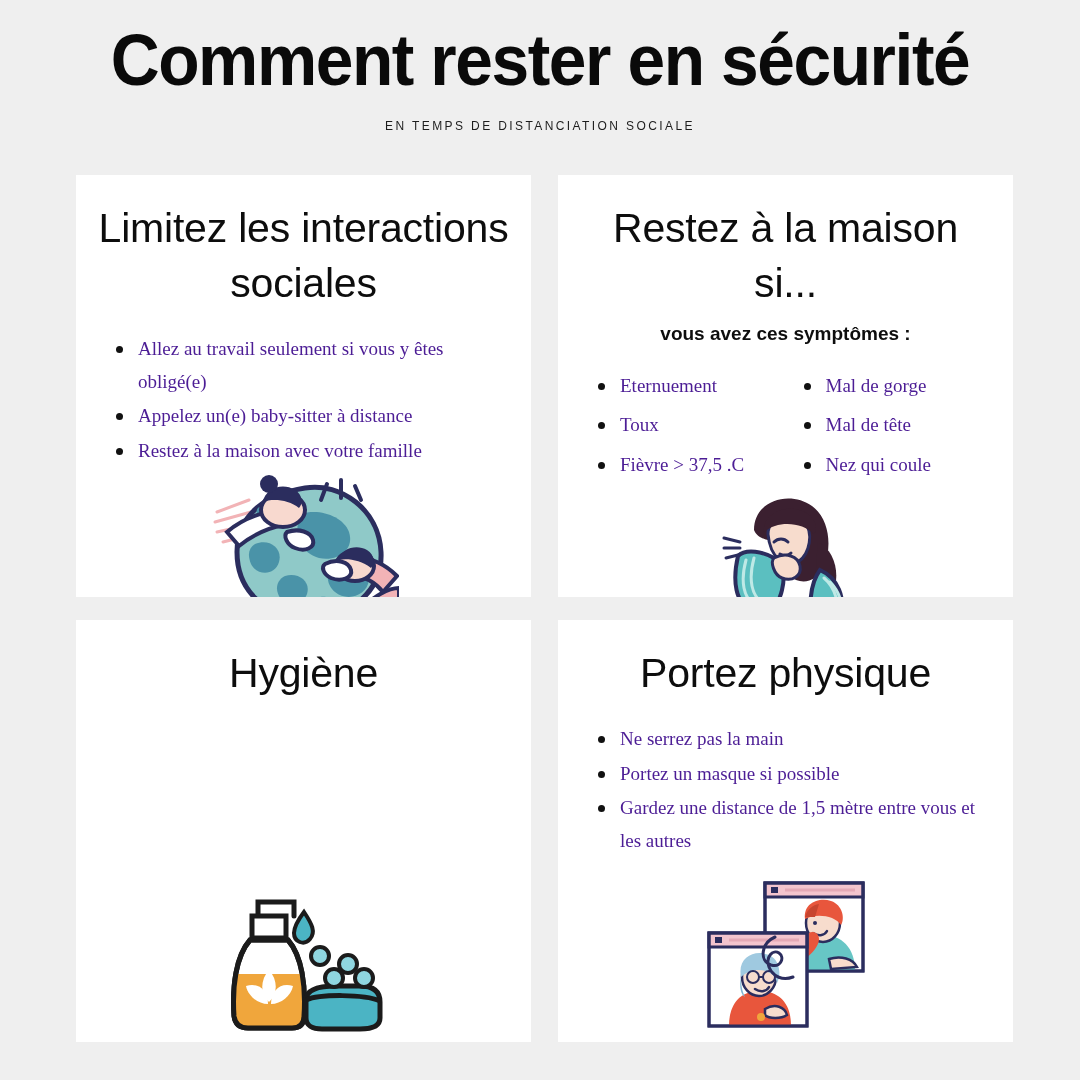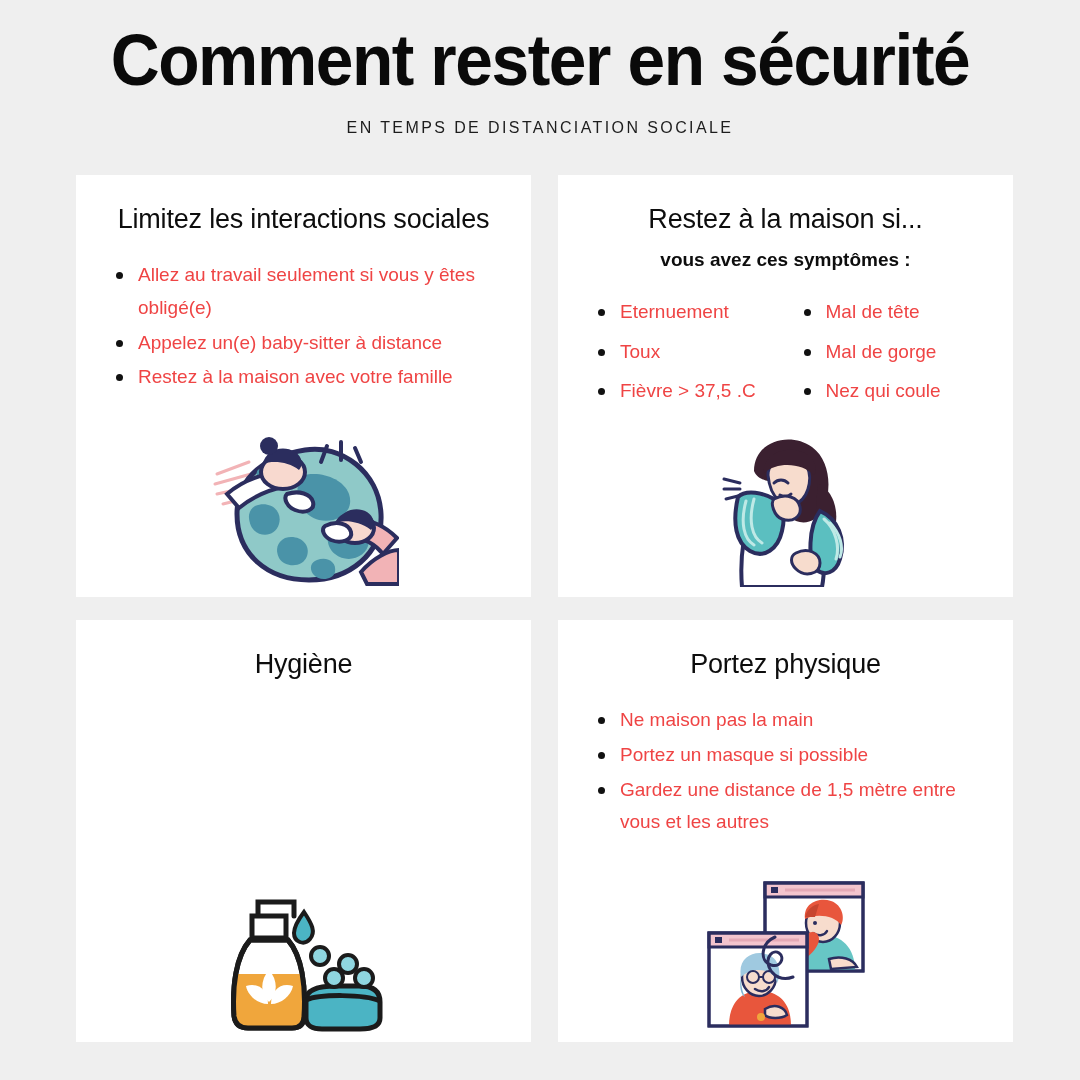--- a/index.html
+++ b/index.html
@@ -21,21 +21,21 @@
     font-size:72px;
     font-weight:bold;
     letter-spacing:-1.5px;
     line-height:1.02;
     color:#0a0a0a;
     transform:scaleX(0.94);
     transform-origin:center;
   }
   .subtitle{
     margin:22px 0 0 0;
-    font-size:16px;
+    font-size:12px;
     font-weight:500;
     letter-spacing:2.4px;
     color:#1d1d1d;
     text-transform:uppercase;
   }
 
   
   .grid{
     position:absolute;
     left:76px;top:175px;
@@ -49,21 +49,21 @@
     background:#fff;
     display:flex;flex-direction:column;
     align-items:center;
     box-sizing:border-box;
     padding:26px 22px 10px 22px;
     overflow:hidden;
     position:relative;
   }
   .card-title{
     margin:0;
-    font-size:27px;
+    font-size:41px;
     font-weight:normal;
     line-height:1.34;
     text-align:center;
     color:#0d0d0d;
     letter-spacing:-0.2px;
   }
   .card-subtitle{
     margin:12px 0 0 0;
     font-size:19px;
     font-weight:bold;
@@ -74,22 +74,23 @@
     list-style:none;
     margin:22px 0 0 0;
     padding:0;
     width:100%;
   }
   ul.bullets li{
     position:relative;
     padding-left:40px;
     font-size:19px;
     line-height:1.72;
-    color:#ef4444;
+    color:#4c1d95;
     margin-bottom:2px;
+    font-family:Liberation Serif, serif;
   }
   ul.bullets li::before{
     content:"";
     position:absolute;
     left:18px;top:13px;
     width:7px;height:7px;
     border-radius:50%;
     background:#111;
   }
   .sym-cols{
@@ -173,22 +174,22 @@
     <div class="card">
       <h2 class="card-title">Restez à la maison si...</h2>
       <div class="card-subtitle">vous avez ces symptômes :</div>
       <div class="sym-cols">
         <ul class="bullets">
           <li>Eternuement</li>
           <li>Toux</li>
           <li>Fièvre &gt; 37,5 .C</li>
         </ul>
         <ul class="bullets">
+          <li>Mal de gorge</li>
           <li>Mal de tête</li>
-          <li>Mal de gorge</li>
           <li>Nez qui coule</li>
         </ul>
       </div>
       <div class="art">
         <svg width="175" height="160" viewBox="0 0 175 160" aria-hidden="true">
 
           <path d="M62 78 C88 66 116 74 122 100 C128 126 126 150 124 160 L44 160 C42 136 44 92 62 78 Z" fill="#ffffff" stroke="#2b2d5e" stroke-width="4"></path>
 
           <path d="M56 44 C56 14 92 4 114 20 C132 33 134 62 126 80 C120 94 108 98 98 94 C86 88 80 70 78 56 C72 54 60 54 56 44 Z" fill="#3b2030"></path>
           <path d="M120 56 C136 64 142 86 136 104 C132 114 124 116 120 110 C116 102 118 78 120 56 Z" fill="#3b2030"></path>
@@ -252,21 +253,21 @@
           <circle cx="124" cy="82" r="9" fill="#8fd6e0" stroke="#1b1b1b" stroke-width="4"></circle>
           <circle cx="110" cy="96" r="9" fill="#8fd6e0" stroke="#1b1b1b" stroke-width="4"></circle>
           <circle cx="140" cy="96" r="9" fill="#8fd6e0" stroke="#1b1b1b" stroke-width="4"></circle>
         </svg>
       </div>
     </div>
 
     <div class="card">
       <h2 class="card-title">Portez physique</h2>
       <ul class="bullets">
-        <li>Ne maison pas la main</li>
+        <li>Ne serrez pas la main</li>
         <li>Portez un masque si possible</li>
         <li>Gardez une distance de 1,5 mètre entre vous et les autres</li>
       </ul>
       <div class="art">
         <svg width="165" height="155" viewBox="0 0 165 155" aria-hidden="true">
 
           <g>
             <rect x="62" y="6" width="98" height="88" fill="#fff" stroke="#2b2d5e" stroke-width="3"></rect>
             <rect x="62" y="6" width="98" height="14" fill="#f3c4cd" stroke="#2b2d5e" stroke-width="3"></rect>
             <rect x="68" y="10" width="7" height="6" fill="#2b2d5e"></rect>

